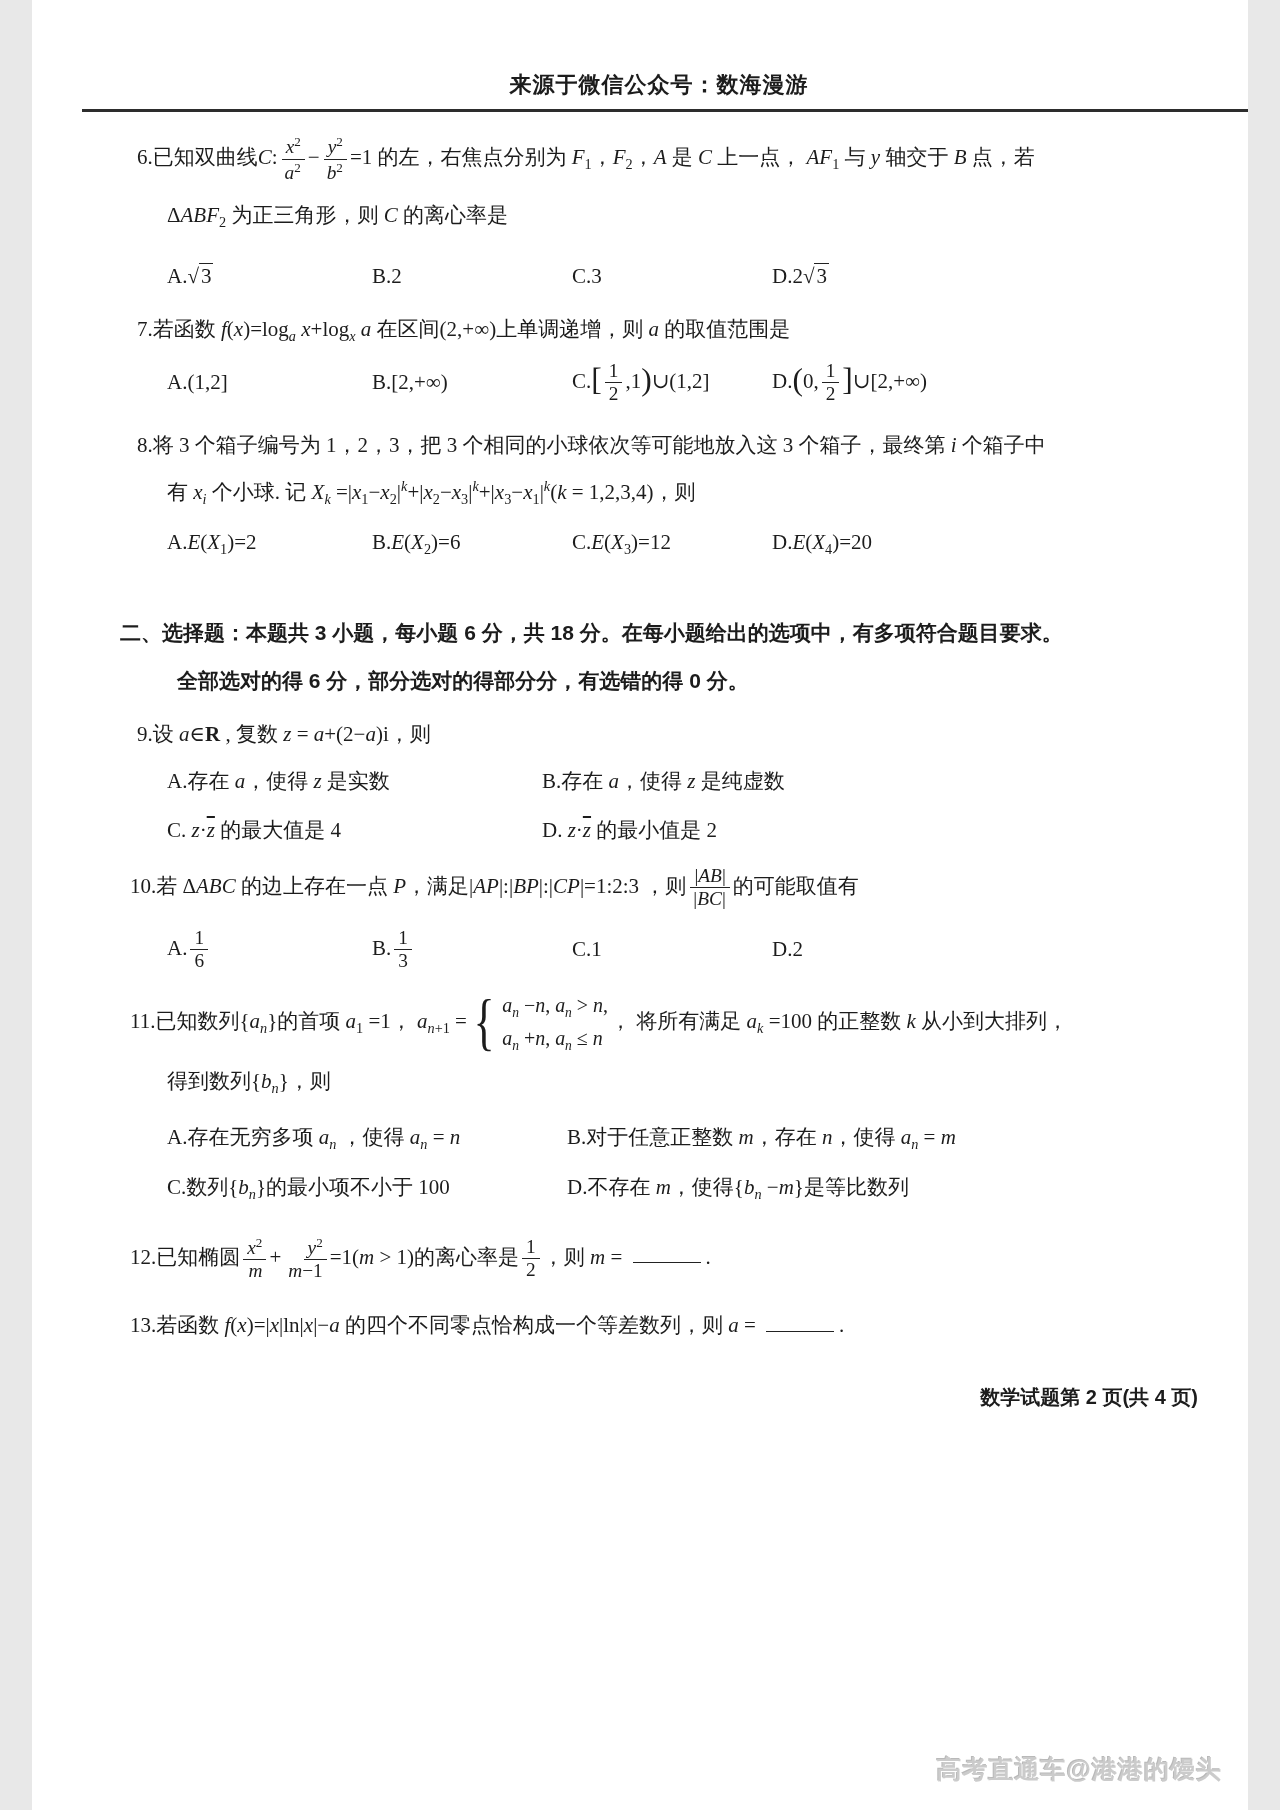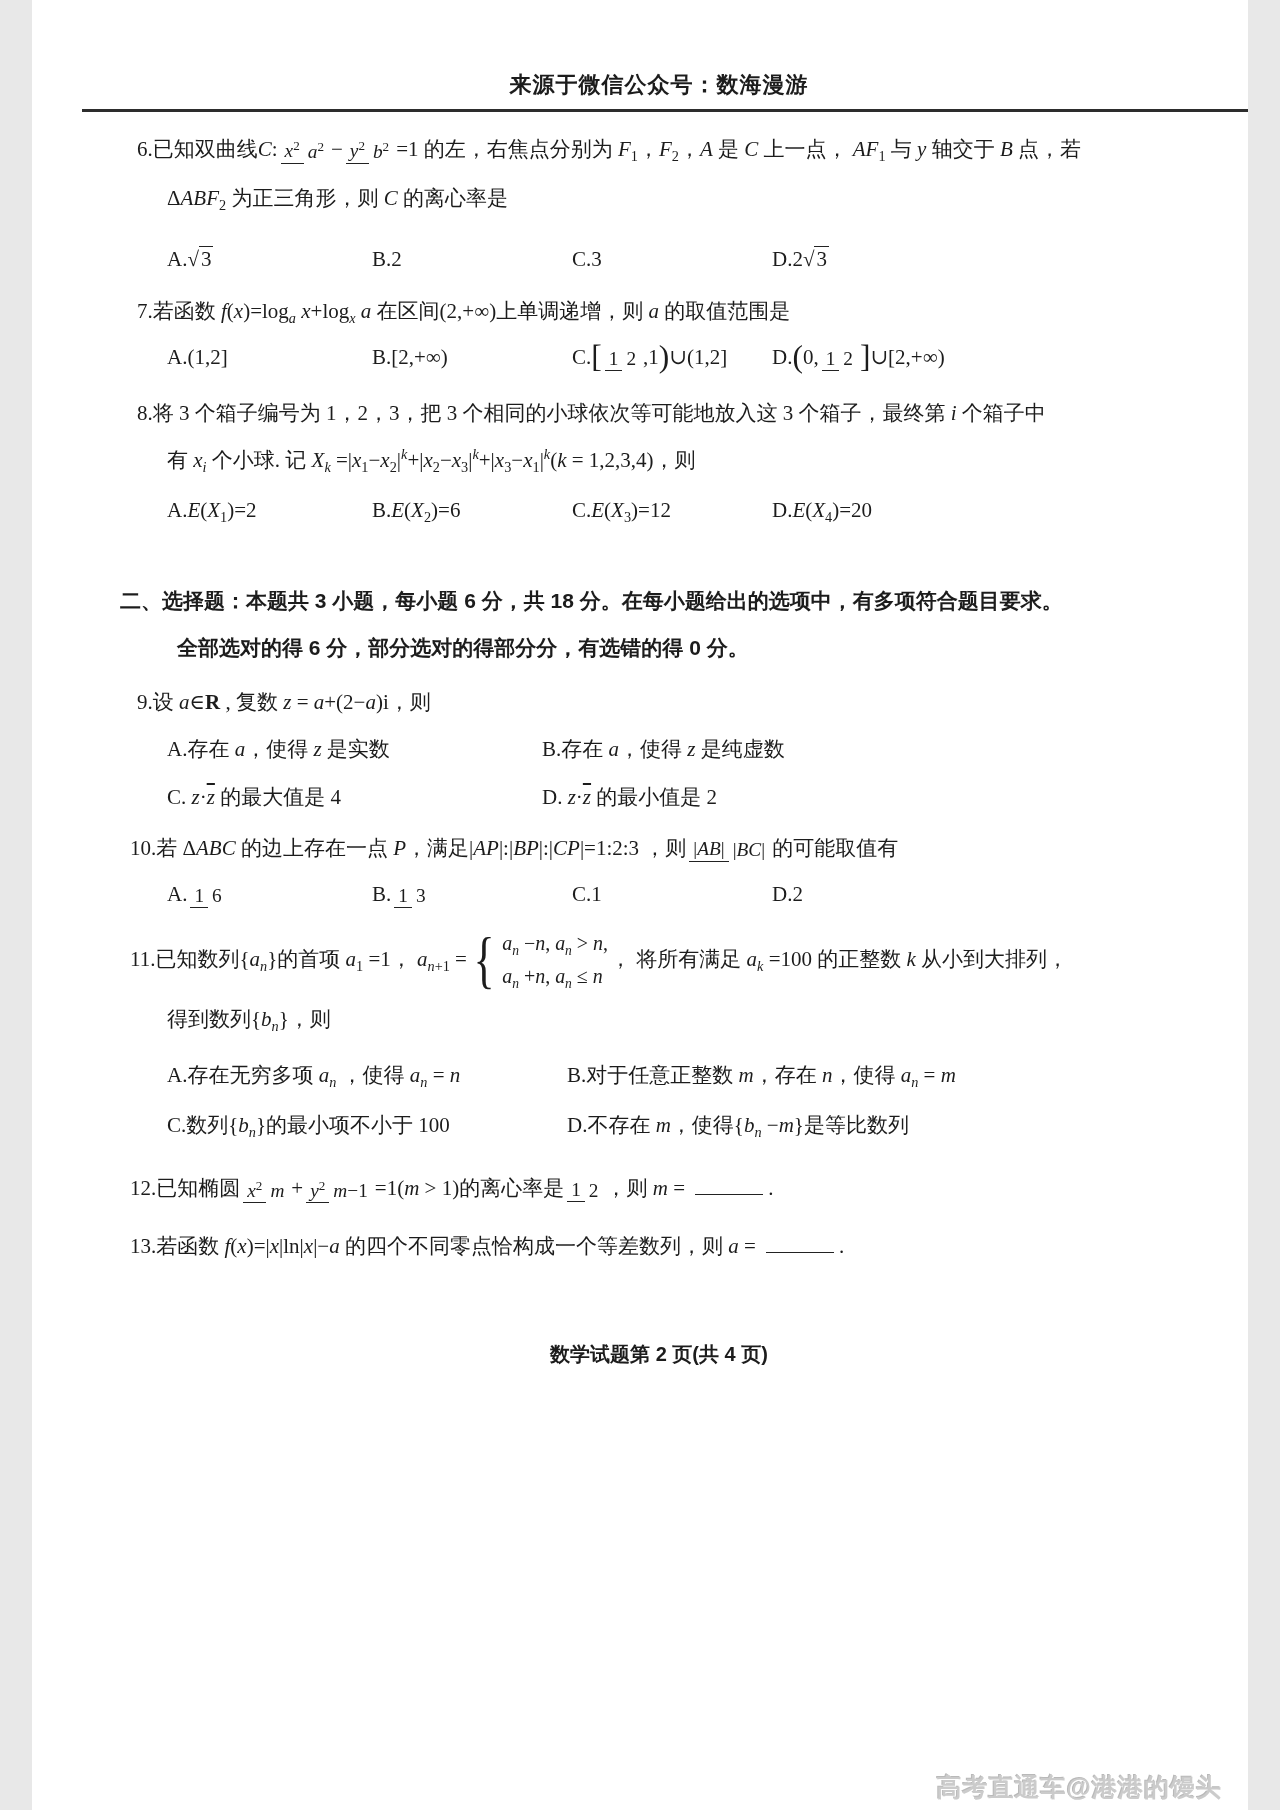--- a/index.html
+++ b/index.html
@@ -37,42 +37,42 @@
   .opts2b{display:grid;grid-template-columns:400px auto;margin-left:47px;}
 
   .sec{
     font-family:"Liberation Sans","DejaVu Sans",sans-serif;
     font-weight:700;font-size:21px;line-height:1.4;
   }
 
   i{font-style:italic;font-family:"Liberation Serif","DejaVu Serif",serif;}
   sup,sub{font-size:68%;}
 
-  .frac{display:inline-flex;flex-direction:row;align-items:center;vertical-align:middle;margin:0 3px;line-height:1.15;font-size:0.92em;}
+  .frac{display:inline-flex;flex-direction:column;align-items:flex-end;vertical-align:middle;margin:0 3px;line-height:1.15;font-size:0.92em;}
   .frac .fn{padding:0 4px;border-bottom:1.4px solid #222;display:block;text-align:center;}
   .frac .fd{padding:0 4px;display:block;text-align:center;}
 
   .ovl{border-top:1.4px solid #222;padding:0 2px;}
   .conj{text-decoration:overline;}
   .bg{font-size:1.5em;line-height:0;vertical-align:-0.08em;}
 
   .cases{display:inline-flex;align-items:center;vertical-align:middle;margin:0 2px;}
   .cbrace{font-size:3em;line-height:0.85;font-weight:300;margin-right:3px;transform:scaleX(0.7);display:inline-block;}
   .cbody{display:inline-flex;flex-direction:column;line-height:1.55;font-size:0.95em;text-align:left;}
 
   .blank{display:inline-block;width:68px;border-bottom:1.6px solid #222;height:1.05em;vertical-align:baseline;margin:0 5px;}
 
   .footer{
-    text-align:center;
+    text-align:right;
     font-family:"Liberation Sans","DejaVu Sans",sans-serif;
     font-weight:700;font-size:20px;
-    margin-top:80px;
+    margin-top:44px;
   }
   .watermark{
-    position:absolute;right:26px;bottom:6px;
+    position:absolute;right:26px;bottom:24px;
     font-family:"Liberation Sans","DejaVu Sans",sans-serif;
     font-weight:700;font-size:25px;
     color:#cbcbcb;
     text-shadow:1px 1px 0 #ffffff, -1px -1px 0 #b9b9b9;
     letter-spacing:1px;
   }
 </style>
 </head>
 <body>
 

